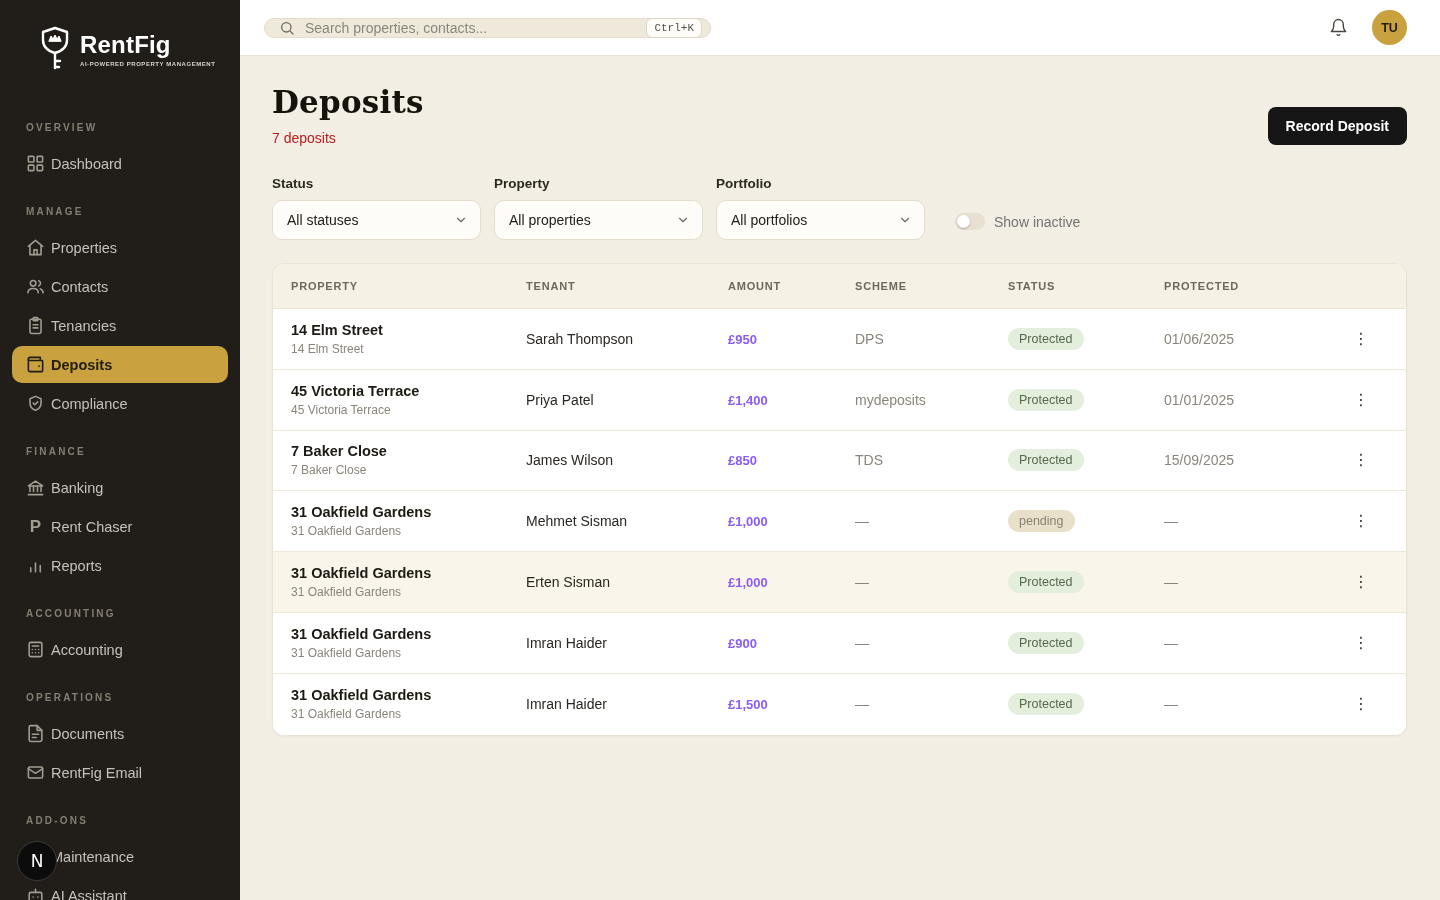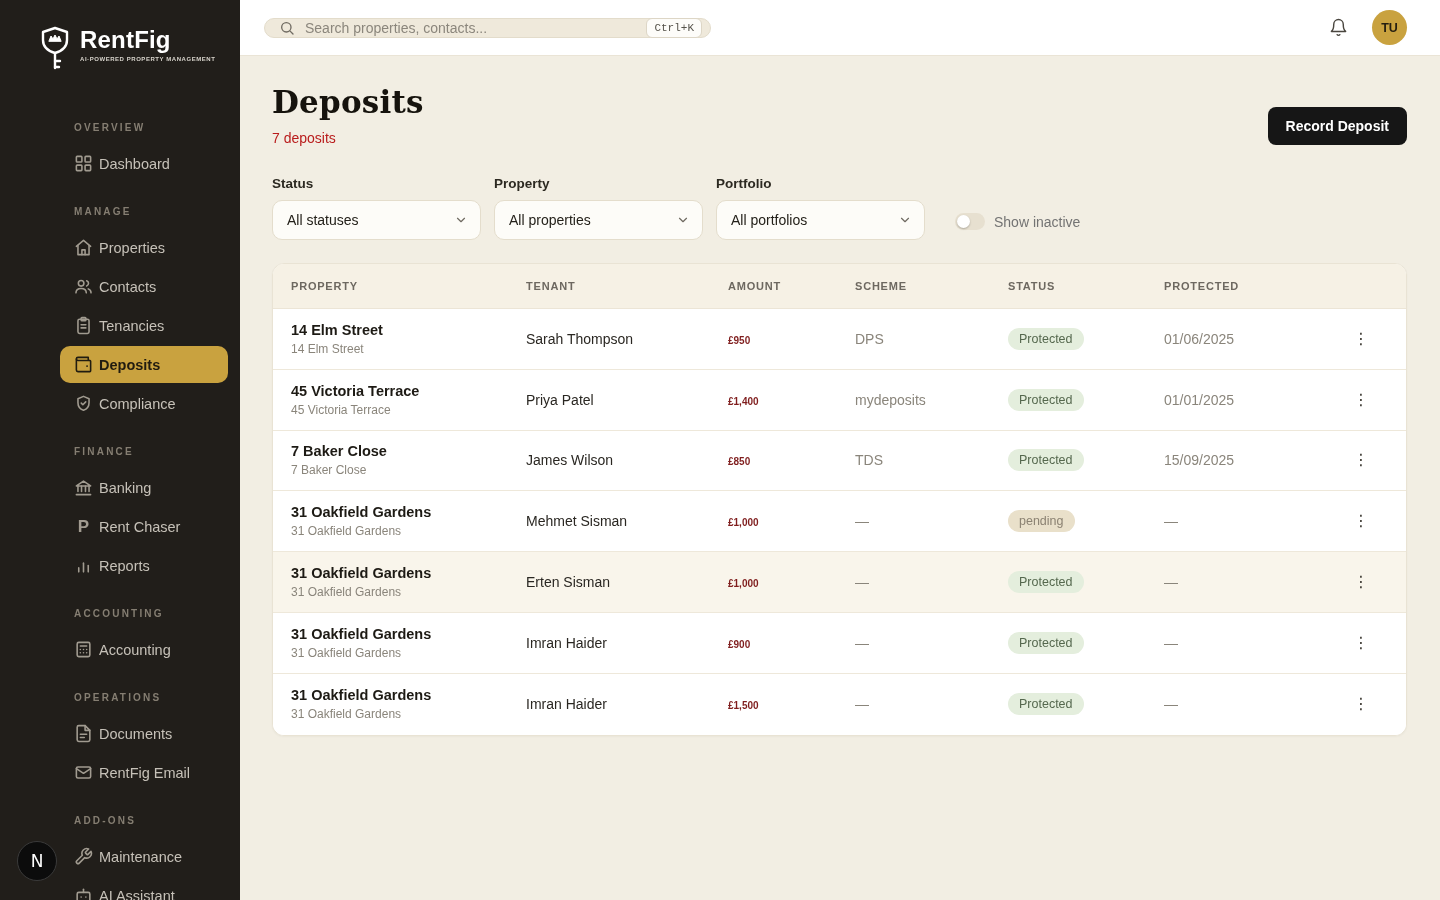--- a/index.html
+++ b/index.html
@@ -12,26 +12,26 @@
   }
 
   
   .sidebar {
     width:240px; min-width:240px; height:900px;
     background:#211e1a;
     padding:26px 0 0 0;
     position:relative;
     z-index:2;
   }
-  .logo { display:flex; align-items:flex-start; gap:8px; padding:0 0 0 38px; margin-bottom:36px; }
+  .logo { display:flex; align-items:center; gap:8px; padding:0 0 0 38px; margin-bottom:36px; }
   .logo-key { width:34px; height:46px; }
   .logo-text-wrap { display:flex; flex-direction:column; }
   .logo-name { font-size:24px; font-weight:bold; color:#ffffff; letter-spacing:0.2px; }
   .logo-tagline { font-size:6px; font-weight:bold; color:#d8d4cc; letter-spacing:0.55px; margin-top:2px; white-space:nowrap; }
-  .nav-section { margin-bottom:10px;padding-left:48px; }
+  .nav-section { margin-bottom:10px; }
   .nav-section-label {
     font-size:10px; letter-spacing:2.2px; color:#857e72;
     padding:14px 24px 10px 26px; font-weight:bold;
   }
   .nav-item {
     display:flex; align-items:center; gap:6px;
     margin:2px 12px; padding:9px 14px;
     border-radius:10px; cursor:pointer;
     color:#c6c1b8; font-size:14.5px;
   }
@@ -137,21 +137,21 @@
   .col-property { width:235px; padding-left:18px; }
   .col-tenant   { width:202px; padding-left:18px; }
   .col-amount   { width:127px; padding-left:18px; }
   .col-scheme   { width:153px; padding-left:18px; }
   .col-status   { width:156px; padding-left:18px; }
   .col-protected{ width:170px; padding-left:18px; }
   .col-actions  { flex:1; display:flex; justify-content:center; }
   .prop-name { font-size:14.5px; font-weight:bold; color:#1d1a14; }
   .prop-sub  { font-size:12px; color:#8a857b; margin-top:4px; }
   .cell-text { font-size:14px; color:#2a2722; }
-  .cell-amount { font-size:10px; font-weight:bold; color:#7f1d1d;text-align:right; }
+  .cell-amount { font-size:13px; font-weight:bold; color:#8b5cf6;text-align:right; }
   .cell-muted { font-size:14px; color:#8a857b; }
   .badge {
     display:inline-block; font-size:12.5px; padding:4px 11px; border-radius:999px;
   }
   .badge.protected { background:#e4eedd; color:#55684e; }
   .badge.pending   { background:#e9e0ca; color:#8b8272; }
   .kebab-btn {
     background:none; border:none; cursor:pointer; color:#3d3a33;
     font-size:16px; line-height:1; padding:6px 8px; letter-spacing:0;
     font-family:"DejaVu Sans", sans-serif;

